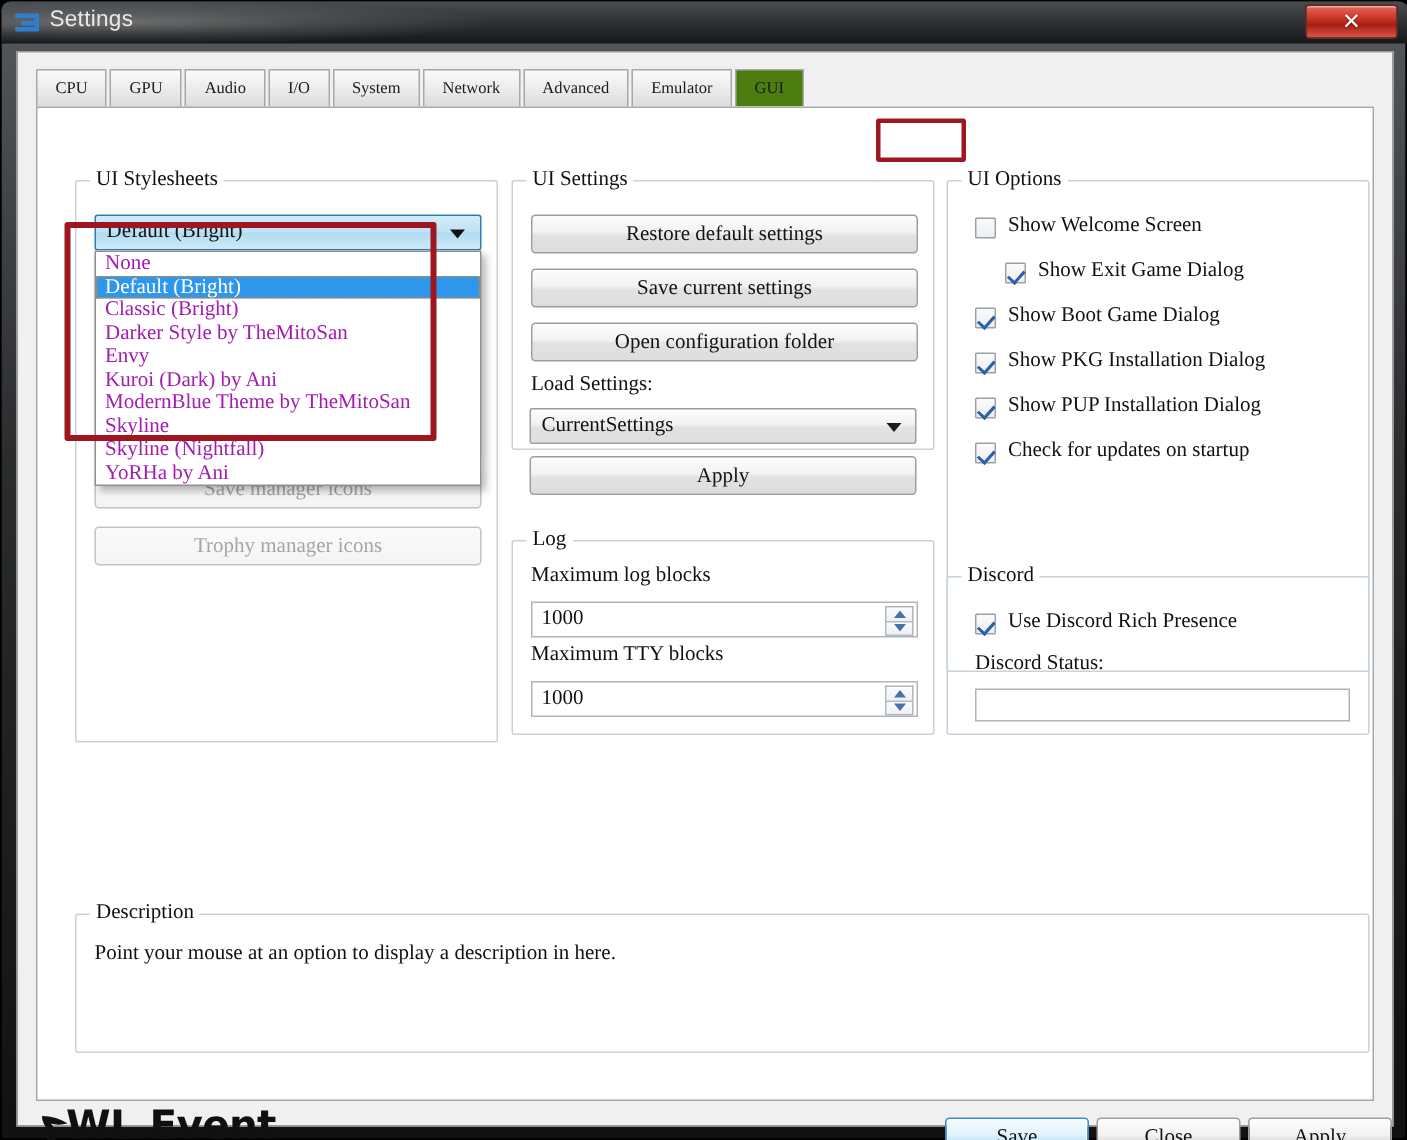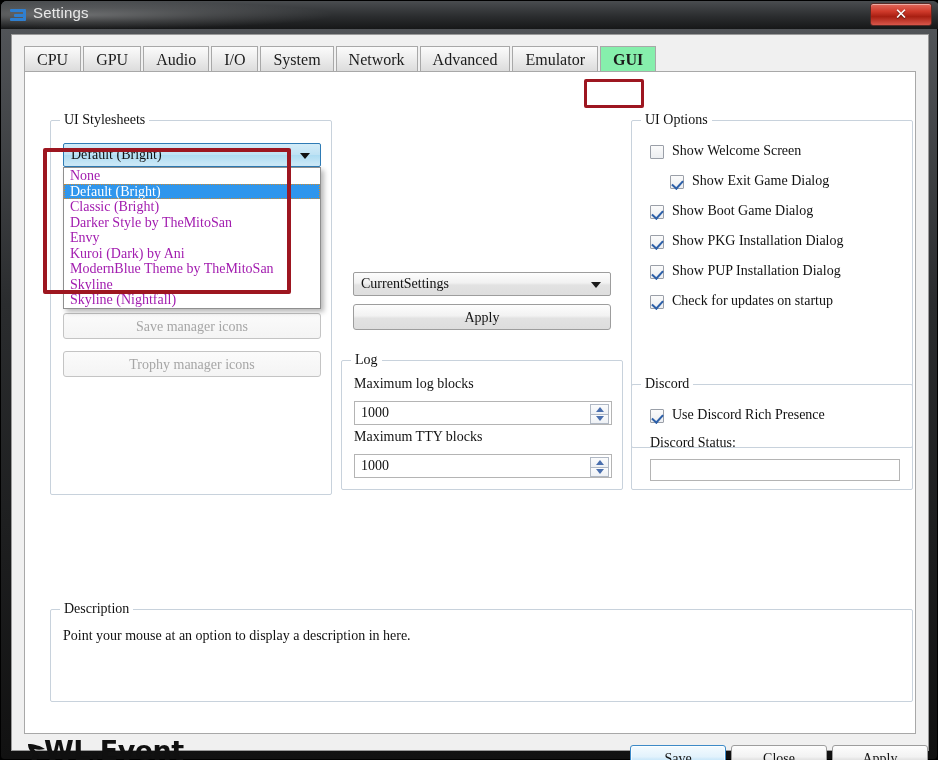--- a/index.html
+++ b/index.html
@@ -71,32 +71,31 @@
     background:#f0f0f0;
     border:1px solid #9a9a9a;
   }
 
   
   #tabbar { position:absolute; left:12px; top:11px; height:26px; }
   .tab {
     position:relative; float:left; height:26px;
     padding: 0 12px;
     line-height: 25px;
-    font-size: 16px; color:#1b1b1b;
+    font-size: 11px; color:#1b1b1b;
     background: linear-gradient(180deg,#fbfbfb 0%, #ececec 50%, #dcdcdc 100%);
     border:1px solid #a8a8a8;
     margin-right: 2px;
     text-align:right;
     cursor:pointer;
     white-space: nowrap;
   }
   .tab.active {
-    background:#86efac;
+    background:#4d7c0f;
     border-bottom-color:#fff;
-    font-weight:bold;
   }
   #tab-highlight {
     position:absolute;
     left:572px; top:44px; width:60px; height:29px;
     border:3px solid #9d1620;
     border-radius:2px;
     pointer-events:none;
     z-index: 40;
   }
   #tabpage {
@@ -309,26 +308,36 @@
         <div id="ss-popup">
           <div class="ss-item">None</div>
           <div class="ss-item sel">Default (Bright)</div>
           <div class="ss-item">Classic (Bright)</div>
           <div class="ss-item">Darker Style by TheMitoSan</div>
           <div class="ss-item">Envy</div>
           <div class="ss-item">Kuroi (Dark) by Ani</div>
           <div class="ss-item">ModernBlue Theme by TheMitoSan</div>
           <div class="ss-item">Skyline</div>
           <div class="ss-item">Skyline (Nightfall)</div>
+          <div class="ss-item">YoRHa by Ani</div>
         </div>
 
         <div class="btn disabled" style="position:absolute; left:12px; top:192px; width:258px; height:26px; line-height:25px;">Save manager icons</div>
         <div class="btn disabled" style="position:absolute; left:12px; top:230px; width:258px; height:26px; line-height:25px;">Trophy manager icons</div>
       </div>
 
+      <div class="group" style="left:316px; top:48px; width:282px; height:180px;">
+        <div class="legend">UI Settings</div>
+
+        <div class="btn" style="position:absolute; left:12px; top:22px; width:258px; height:26px; line-height:25px;">Restore default settings</div>
+        <div class="btn" style="position:absolute; left:12px; top:58px; width:258px; height:26px; line-height:25px;">Save current settings</div>
+        <div class="btn" style="position:absolute; left:12px; top:94px; width:258px; height:26px; line-height:25px;">Open configuration folder</div>
+
+        <div class="lbl" style="left:12px; top:128px;">Load Settings:</div>
+      </div>
 
       <div class="combo" style="position:absolute; left:328px; top:200px; width:258px; height:24px;text-align:right;">
         <span class="ctext">CurrentSettings</span>
         <span class="carrow"></span>
       </div>
       <div class="btn" style="position:absolute; left:328px; top:232px; width:258px; height:26px; line-height:25px;">Apply</div>
 
       <div class="group" style="left:316px; top:288px; width:282px; height:130px;">
         <div class="legend">Log</div>
 

